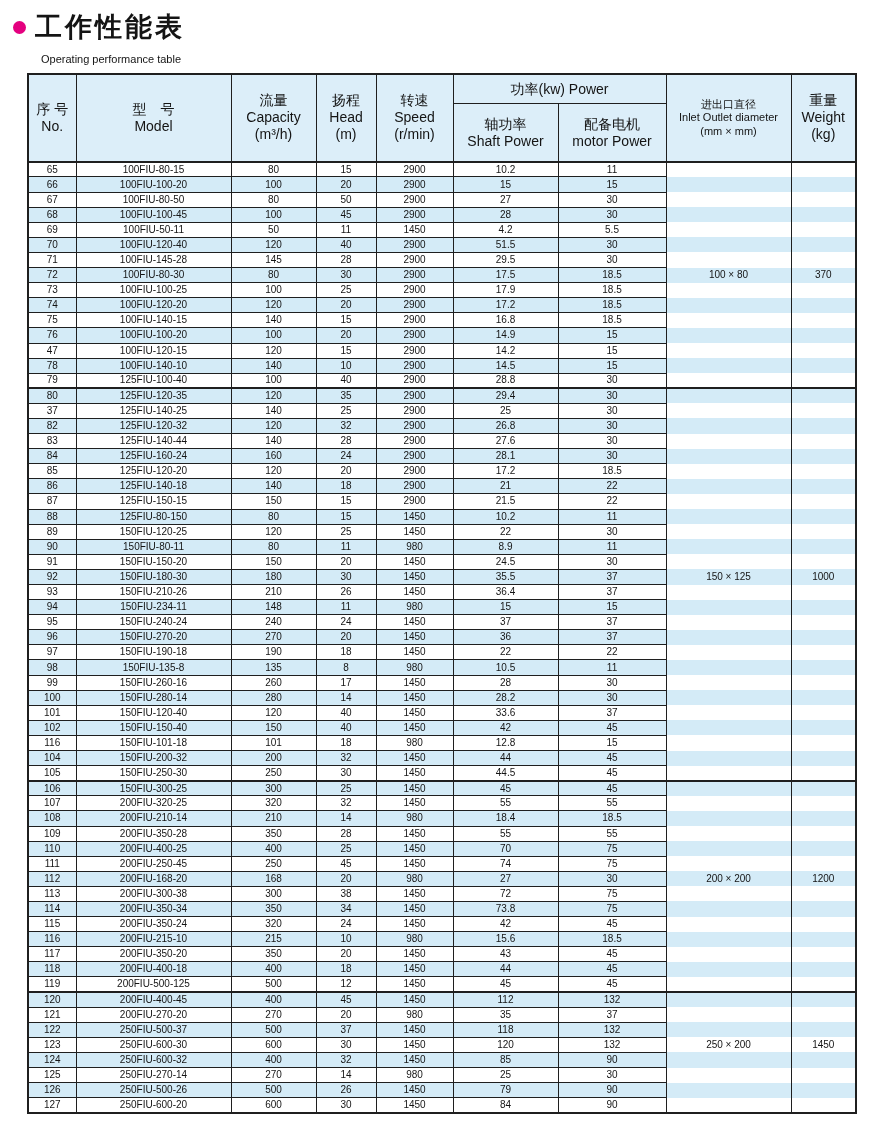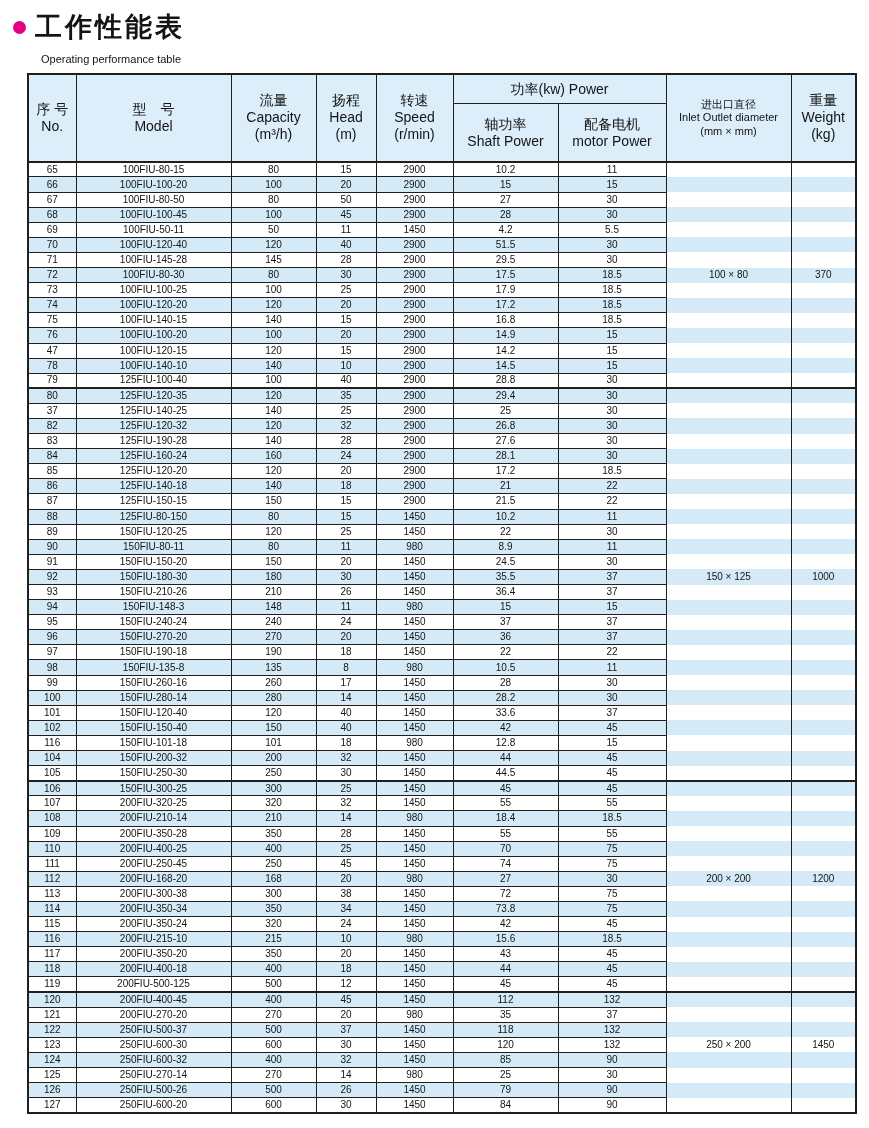--- a/index.html
+++ b/index.html
@@ -309,21 +309,21 @@
         <td>120</td>
         <td>32</td>
         <td>2900</td>
         <td>26.8</td>
         <td>30</td>
         <td class="mcol"></td>
         <td class="mcol"></td>
       </tr>
       <tr class="white">
         <td>83</td>
-        <td>125FIU-190-28</td>
+        <td>125FIU-140-44</td>
         <td>140</td>
         <td>28</td>
         <td>2900</td>
         <td>27.6</td>
         <td>30</td>
         <td class="mcol"></td>
         <td class="mcol"></td>
       </tr>
       <tr class="blue">
         <td>84</td>
@@ -430,21 +430,21 @@
         <td>210</td>
         <td>26</td>
         <td>1450</td>
         <td>36.4</td>
         <td>37</td>
         <td class="mcol"></td>
         <td class="mcol"></td>
       </tr>
       <tr class="blue">
         <td>94</td>
-        <td>150FIU-148-3</td>
+        <td>150FIU-234-11</td>
         <td>148</td>
         <td>11</td>
         <td>980</td>
         <td>15</td>
         <td>15</td>
         <td class="mcol"></td>
         <td class="mcol"></td>
       </tr>
       <tr class="white">
         <td>95</td>

